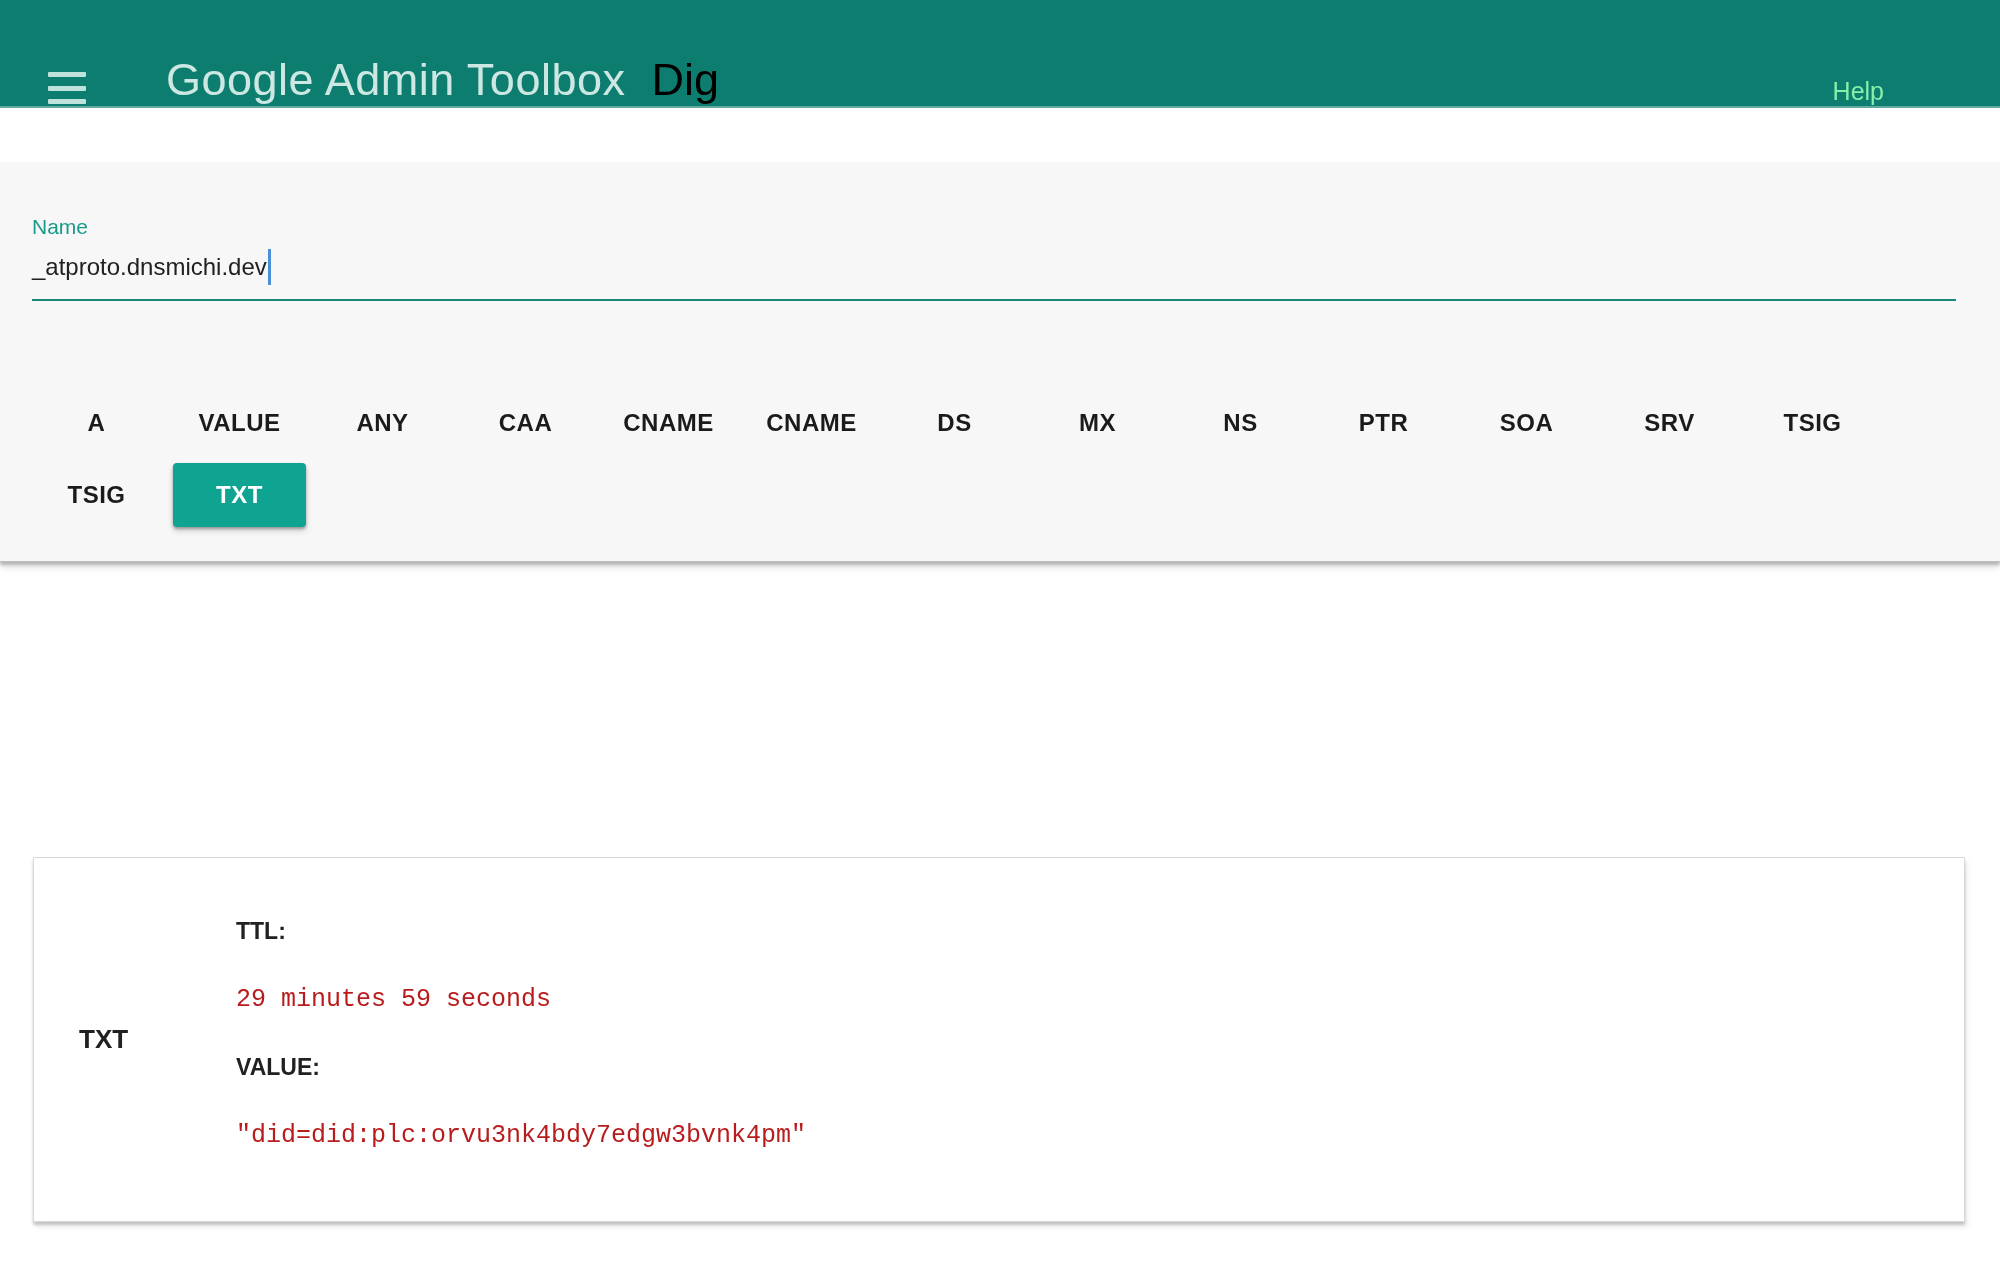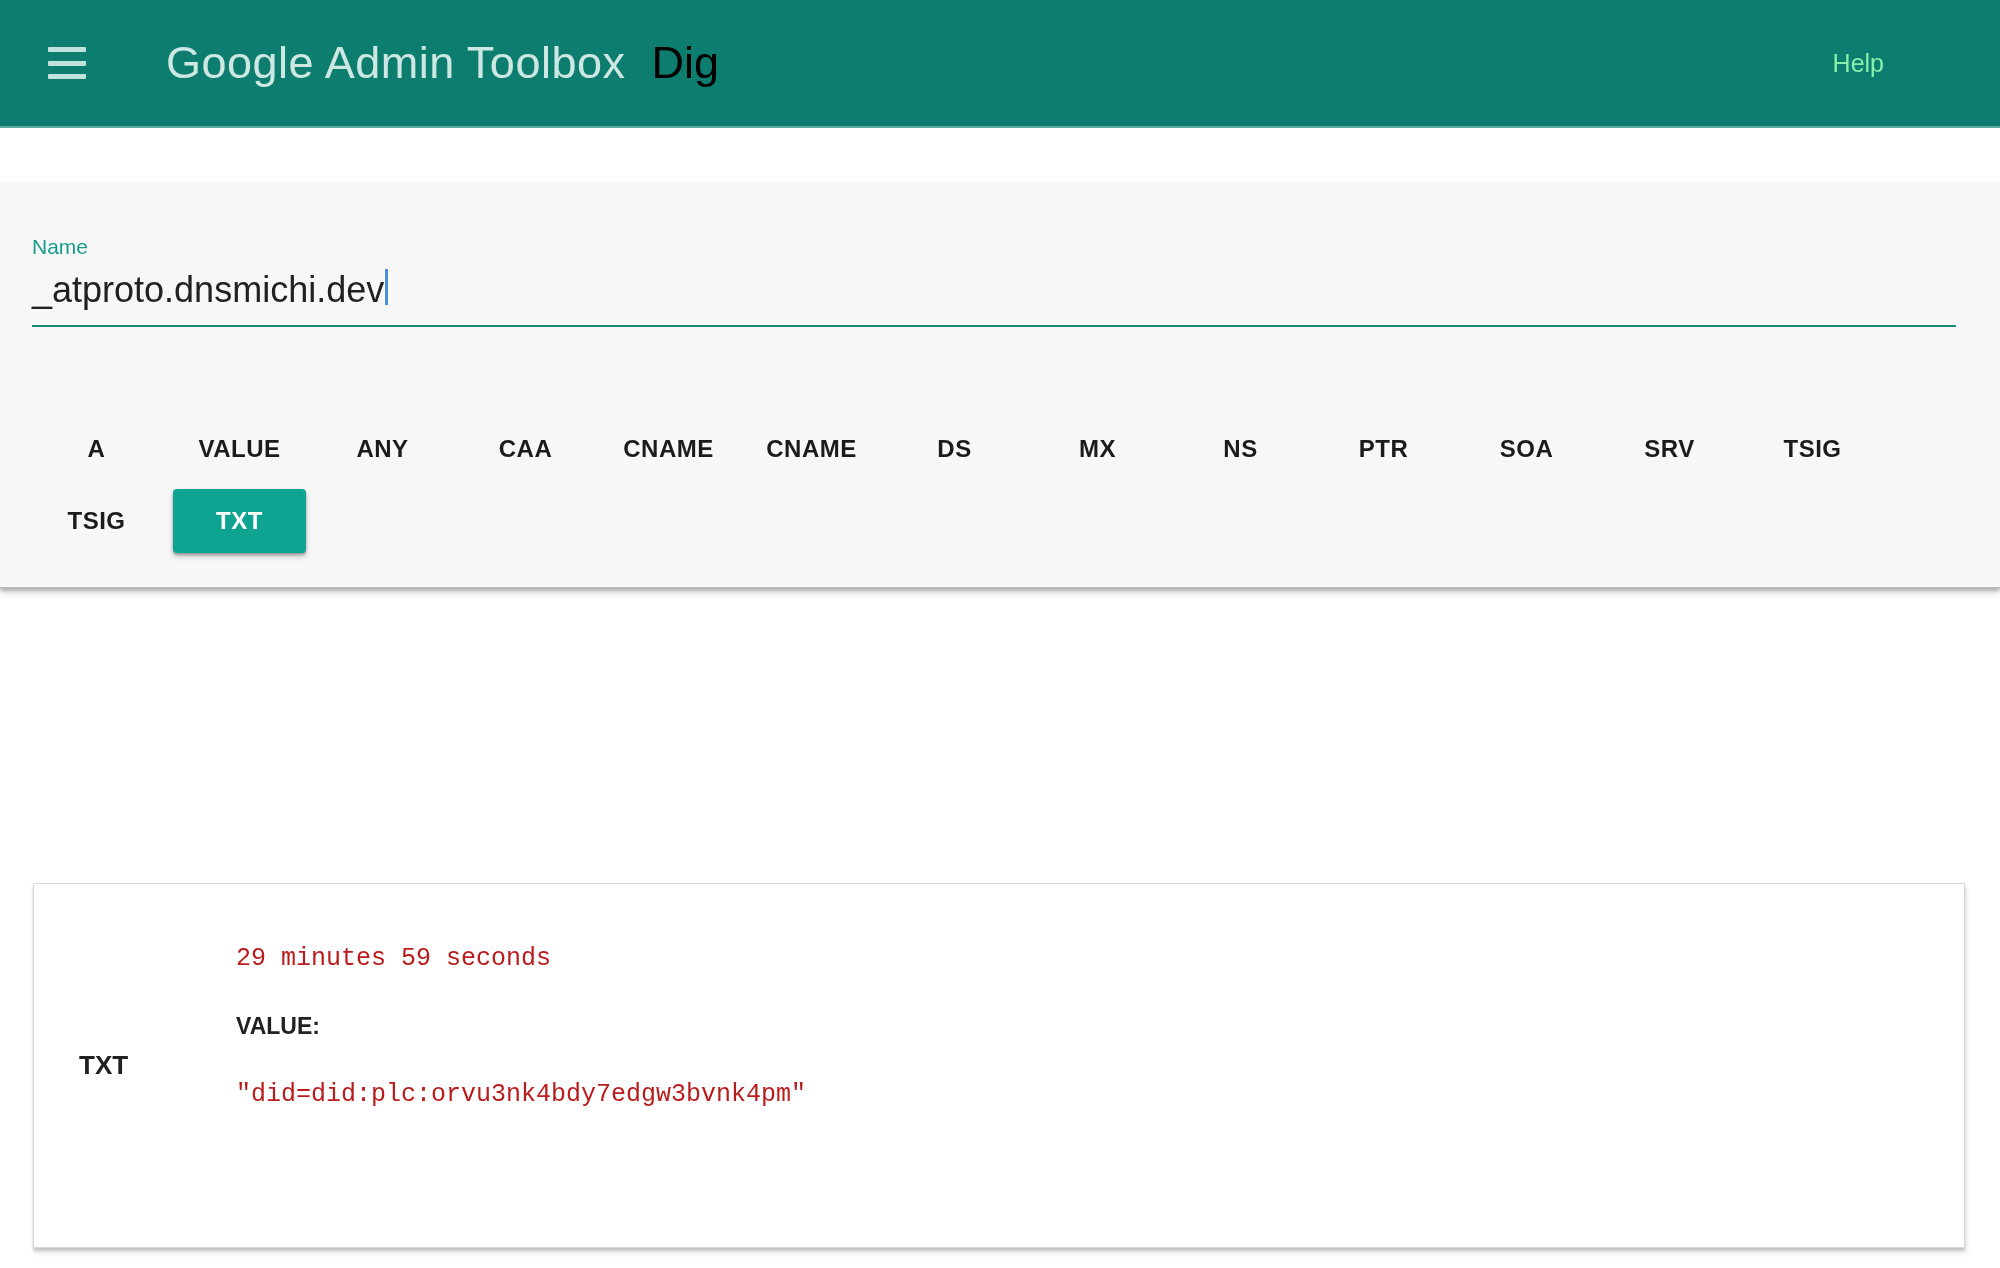--- a/index.html
+++ b/index.html
@@ -8,22 +8,22 @@
     --label:#199b8a;
     --underline:#16897b;
     --caret:#4a90d9;
   }
   *{margin:0;padding:0;box-sizing:border-box;}
   html,body{width:2000px;height:1268px;background:#fff;overflow:hidden;
     font-family:"Liberation Sans", sans-serif;}
 
   
   .appbar{
-    height:128px;background:var(--header-bg);
-    display:flex;align-items:center;
+    height:108px;background:var(--header-bg);
+    display:flex;align-items:flex-end;
     border-bottom:2px solid rgba(255,255,255,0.35);
   }
   .menu-btn{width:46px;height:36px;margin-left:44px;display:flex;flex-direction:column;
     justify-content:space-between;background:none;border:none;cursor:pointer;padding:2px 4px;}
   .menu-btn span{display:block;height:5px;width:38px;background:#bfe3dc;border-radius:1px;}
   .brand{margin-left:76px;font-size:45px;font-weight:400;color:#cde8e2;letter-spacing:0.5px;}
   .appname{margin-left:26px;font-size:45px;font-weight:400;color:#000000;}
   .help-link{margin-left:auto;margin-right:116px;font-size:25px;color:#86efac;
     background:none;border:none;cursor:pointer;font-family:inherit;}
 
@@ -31,21 +31,21 @@
   .query-panel{
     margin-top:54px;background:#f7f7f7;
     padding:53px 44px 30px 32px;
     border-bottom:1px solid #bdbdbd;
     box-shadow:0 3px 3px rgba(0,0,0,0.22), 0 6px 7px rgba(0,0,0,0.10);
   }
   .field-label{font-size:21px;color:var(--label);}
   .name-input{
     margin-top:10px;padding-bottom:14px;width:100%;
     border-bottom:2px solid var(--underline);
-    font-size:36px;color:#212121;display:flex;align-items:flex-start;cursor:text;
+    font-size:24px;color:#212121;display:flex;align-items:center;cursor:text;
   }
   .caret{display:inline-block;width:3px;height:36px;background:var(--caret);margin-left:1px;}
 
   .record-types{
     margin-top:86px;padding:0 0 0 0;
     display:flex;flex-wrap:wrap;align-items:center;
     margin-left:-7px;margin-right:-7px;
   }
   .rt-btn{
     width:133px;height:64px;margin:4px 5px;
@@ -110,17 +110,18 @@
       <button class="rt-btn">SRV</button>
       <button class="rt-btn">TSIG</button>
       <button class="rt-btn">TSIG</button>
       <button class="rt-btn selected">TXT</button>
     </div>
 </section>
 
 <section class="result-card">
   <div class="result-type">TXT</div>
   <div class="result-detail">
+    <div class="detail-label">TTL:</div>
     <div class="detail-value">29 minutes 59 seconds</div>
     <div class="detail-label">VALUE:</div>
     <div class="detail-value">"did=did:plc:orvu3nk4bdy7edgw3bvnk4pm"</div>
   </div>
 </section>
 
 </body></html>

